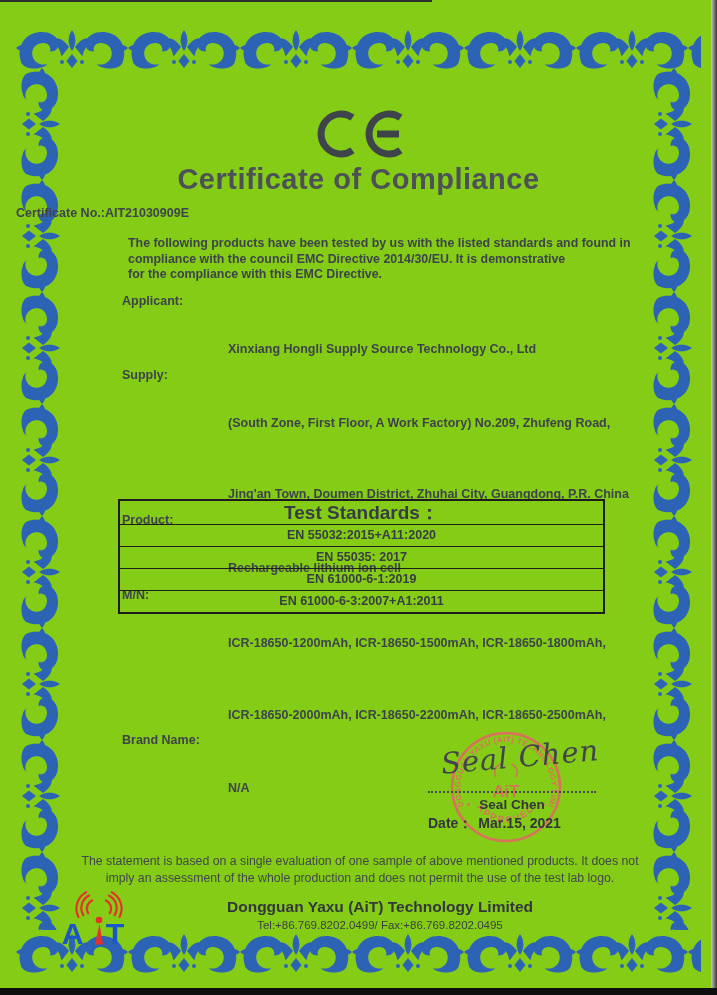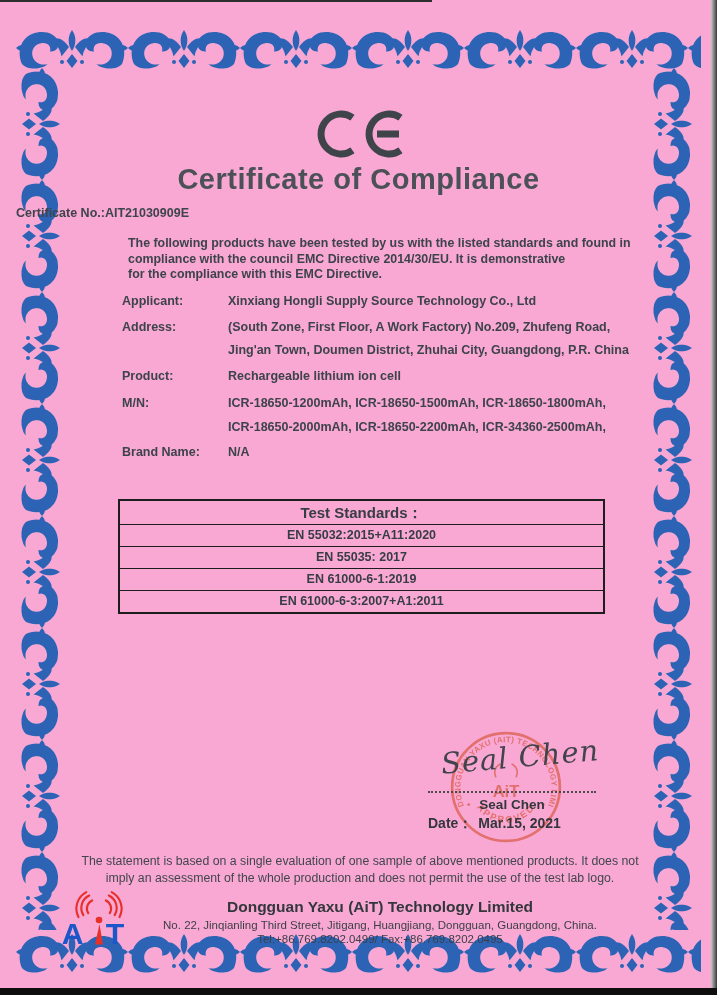--- a/index.html
+++ b/index.html
@@ -1,18 +1,18 @@
 <!DOCTYPE html>
 <html><head>
 <meta charset="utf-8">
 <style>
   html,body{margin:0;padding:0;background:#ffffff;}
   .page{
     position:relative; width:717px; height:995px; overflow:hidden;
-    background:#f9a8d4;
+    background:#84cc16;
     font-family:"Liberation Sans", sans-serif;
     color:#3d434b;
   }
   
   .scan-top{position:absolute;left:0;top:0;width:432px;height:2px;background:#2e2e2e;}
   .scan-right{position:absolute;right:0;top:0;width:6px;height:995px;
     background:linear-gradient(to right,#c9c9c9,#3a3a3a);}
   .scan-bottom{position:absolute;left:0;bottom:0;width:717px;height:7px;background:#0e0e0e;}
   
   .b-strip{position:absolute;}
@@ -29,28 +29,28 @@
   
   .intro{position:absolute;left:112px;top:236px;width:512px;
     font-size:12.4px;font-weight:bold;line-height:15.6px;color:#3d434b;}
   .intro div{white-space:nowrap;margin-left:16px;}
   
   .fields{position:absolute;left:122px;top:290px;width:520px;
     font-size:12.5px;font-weight:bold;color:#3d434b;}
   .frow{display:flex;margin-bottom:2px;}
   .flabel{width:106px;flex:0 0 106px;line-height:23.5px;}
   .fvalue{flex:1;line-height:23.5px;}
-  .fvalue div{white-space:nowrap;}
+  .fvalue div{white-space:nowrap;margin-top:48px;}
   .gap-sm{height:2px;}
   
   .stdtable{position:absolute;left:118px;top:499px;width:483px;
     border:2px solid #1d1d1d;font-size:12.5px;font-weight:bold;color:#373d44;
     text-align:center;}
   .stdtable .trow{border-top:1px solid #1d1d1d;line-height:21px;height:21px;}
-  .stdtable .thead{border-top:none;line-height:23px;height:23px;font-size:15px;}
+  .stdtable .thead{border-top:none;line-height:23px;height:23px;font-size:19px;}
   
   .stamp{position:absolute;left:448px;top:729px;opacity:.9;}
   .signature{position:absolute;left:430px;top:740px;width:180px;text-align:center;
     font-family:"DejaVu Serif", serif;font-style:italic;font-size:29px;color:#41444b;
     transform:rotate(-5deg);letter-spacing:1px;}
   .sigline{position:absolute;left:428px;top:791px;width:168px;
     border-top:2px dotted #4a4a4a;}
   .signer{position:absolute;left:428px;top:797px;width:168px;text-align:center;
     font-size:13.5px;font-weight:bold;color:#33373c;}
   .dateline{position:absolute;left:428px;top:815px;width:180px;
@@ -170,38 +170,38 @@
   </div>
 
   <div class="fields">
     <div class="frow">
       <div class="flabel">Applicant:</div>
       <div class="fvalue">
           <div>Xinxiang Hongli Supply Source Technology Co., Ltd</div>
         </div>
     </div>
     <div class="frow">
-      <div class="flabel">Address:</div>
+      <div class="flabel">Supply:</div>
       <div class="fvalue">
         <div>(South Zone, First Floor, A Work Factory) No.209, Zhufeng Road,</div>
         <div>Jing'an Town, Doumen District, Zhuhai City, Guangdong, P.R. China</div>
       </div>
     </div>
     <div class="frow">
       <div class="flabel">Product:</div>
       <div class="fvalue">
           <div>Rechargeable lithium ion cell</div>
         </div>
     </div>
     <div class="gap-sm"></div>
     <div class="frow">
       <div class="flabel">M/N:</div>
       <div class="fvalue">
         <div>ICR-18650-1200mAh, ICR-18650-1500mAh, ICR-18650-1800mAh,</div>
-        <div>ICR-18650-2000mAh, ICR-18650-2200mAh, ICR-34360-2500mAh,</div>
+        <div>ICR-18650-2000mAh, ICR-18650-2200mAh, ICR-18650-2500mAh,</div>
       </div>
     </div>
     <div class="frow">
       <div class="flabel">Brand Name:</div>
       <div class="fvalue">
           <div>N/A</div>
         </div>
     </div>
   </div>
 
@@ -258,21 +258,20 @@
     <text x="6" y="54" font-size="31" font-weight="bold" fill="#1b57c8" font-family="Liberation Sans, sans-serif">A</text>
     <g fill="#e8302a">
       <polygon points="40,54 48,54 44.5,33"></polygon>
       <circle cx="44" cy="29" r="3.4"></circle>
     </g>
     <text x="51" y="54" font-size="31" font-weight="bold" fill="#1b57c8" font-family="Liberation Sans, sans-serif">T</text>
   </svg>
 
   <div class="footer">
     <div class="company">Dongguan Yaxu (AiT) Technology Limited</div>
-    <div class="addr">No. 22, Jinqianling Third Street, Jitigang, Huangjiang, Dongguan, Guangdong, China.</div>
     <div class="tel">Tel:+86.769.8202.0499/ Fax:+86.769.8202.0495</div>
   </div>
 
   <div class="scan-top"></div>
   <div class="scan-right"></div>
   <div class="scan-bottom"></div>
 
 </div>
 
 </body></html>

